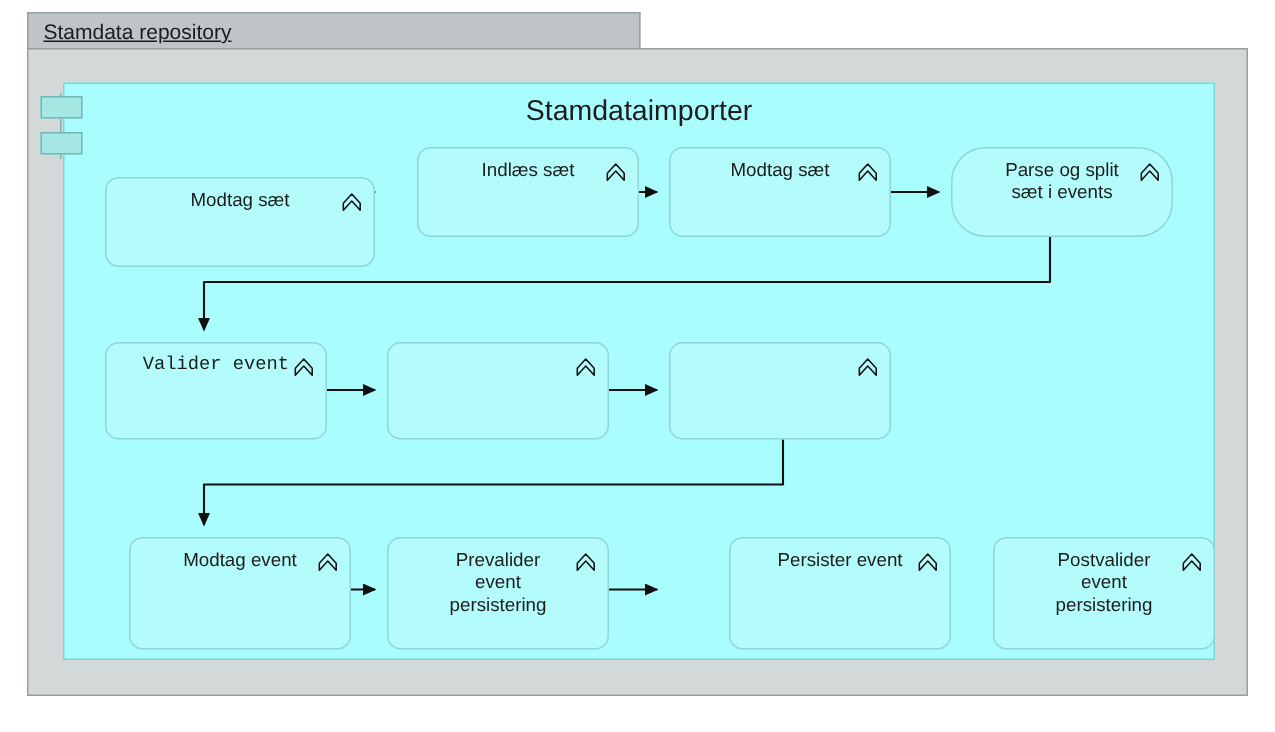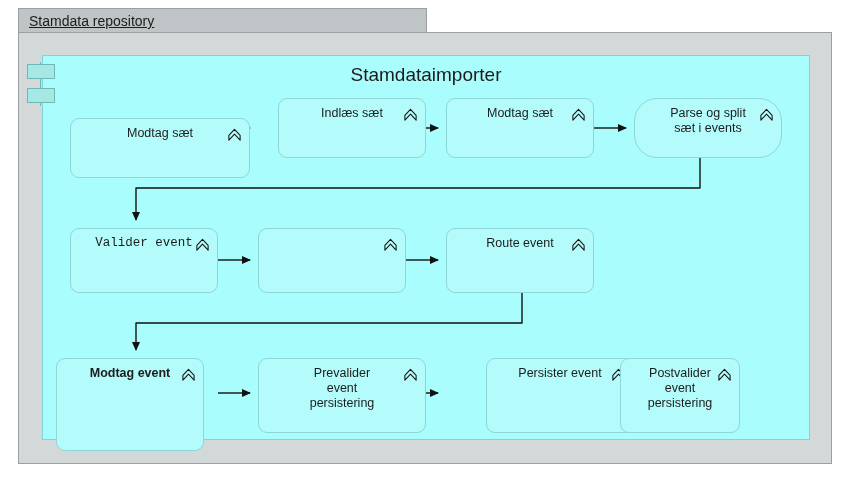--- a/index.html
+++ b/index.html
@@ -202,46 +202,45 @@
         <svg class="node-icon" viewBox="0 0 16 16">
           <path d="M 2 14 L 2 9 L 8 2.5 L 14 9 L 14 14 L 8 7.5 Z" fill="none" stroke="#111111" stroke-width="1.1" stroke-linejoin="round"></path>
         </svg>
       </div>
       <div class="node" style="left: 258px; top: 228px; width: 148px; height: 65px;">
         <svg class="node-icon" viewBox="0 0 16 16">
           <path d="M 2 14 L 2 9 L 8 2.5 L 14 9 L 14 14 L 8 7.5 Z" fill="none" stroke="#111111" stroke-width="1.1" stroke-linejoin="round"></path>
         </svg>
       </div>
       <div class="node" style="left: 446px; top: 228px; width: 148px; height: 65px;">
-        <div class="node-label">Route event</div>
-        <svg class="node-icon" viewBox="0 0 16 16">
-          <path d="M 2 14 L 2 9 L 8 2.5 L 14 9 L 14 14 L 8 7.5 Z" fill="none" stroke="#111111" stroke-width="1.1" stroke-linejoin="round"></path>
-        </svg>
-      </div>
-      <div class="node" style="left: 56px; top: 358px; width: 148px; height: 93px; font-weight: bold;">
+        <svg class="node-icon" viewBox="0 0 16 16">
+          <path d="M 2 14 L 2 9 L 8 2.5 L 14 9 L 14 14 L 8 7.5 Z" fill="none" stroke="#111111" stroke-width="1.1" stroke-linejoin="round"></path>
+        </svg>
+      </div>
+      <div class="node" style="left: 86px; top: 358px; width: 148px; height: 75px;">
         <div class="node-label">Modtag event</div>
         <svg class="node-icon" viewBox="0 0 16 16">
           <path d="M 2 14 L 2 9 L 8 2.5 L 14 9 L 14 14 L 8 7.5 Z" fill="none" stroke="#111111" stroke-width="1.1" stroke-linejoin="round"></path>
         </svg>
       </div>
-      <div class="node" style="left: 258px; top: 358px; width: 168px; height: 75px;">
+      <div class="node" style="left: 258px; top: 358px; width: 148px; height: 75px;">
         <div class="node-label">Prevalider
 event
 persistering</div>
         <svg class="node-icon" viewBox="0 0 16 16">
           <path d="M 2 14 L 2 9 L 8 2.5 L 14 9 L 14 14 L 8 7.5 Z" fill="none" stroke="#111111" stroke-width="1.1" stroke-linejoin="round"></path>
         </svg>
       </div>
       <div class="node" style="left: 446px; top: 358px; width: 148px; height: 75px; margin-left: 40px;">
         <div class="node-label">Persister event</div>
         <svg class="node-icon" viewBox="0 0 16 16">
           <path d="M 2 14 L 2 9 L 8 2.5 L 14 9 L 14 14 L 8 7.5 Z" fill="none" stroke="#111111" stroke-width="1.1" stroke-linejoin="round"></path>
         </svg>
       </div>
-      <div class="node" style="left: 620px; top: 358px; width: 120px; height: 75px;">
+      <div class="node" style="left: 662px; top: 358px; width: 148px; height: 75px;">
         <div class="node-label">Postvalider
 event
 persistering</div>
         <svg class="node-icon" viewBox="0 0 16 16">
           <path d="M 2 14 L 2 9 L 8 2.5 L 14 9 L 14 14 L 8 7.5 Z" fill="none" stroke="#111111" stroke-width="1.1" stroke-linejoin="round"></path>
         </svg>
       </div>
     </div>
 
 </div>

